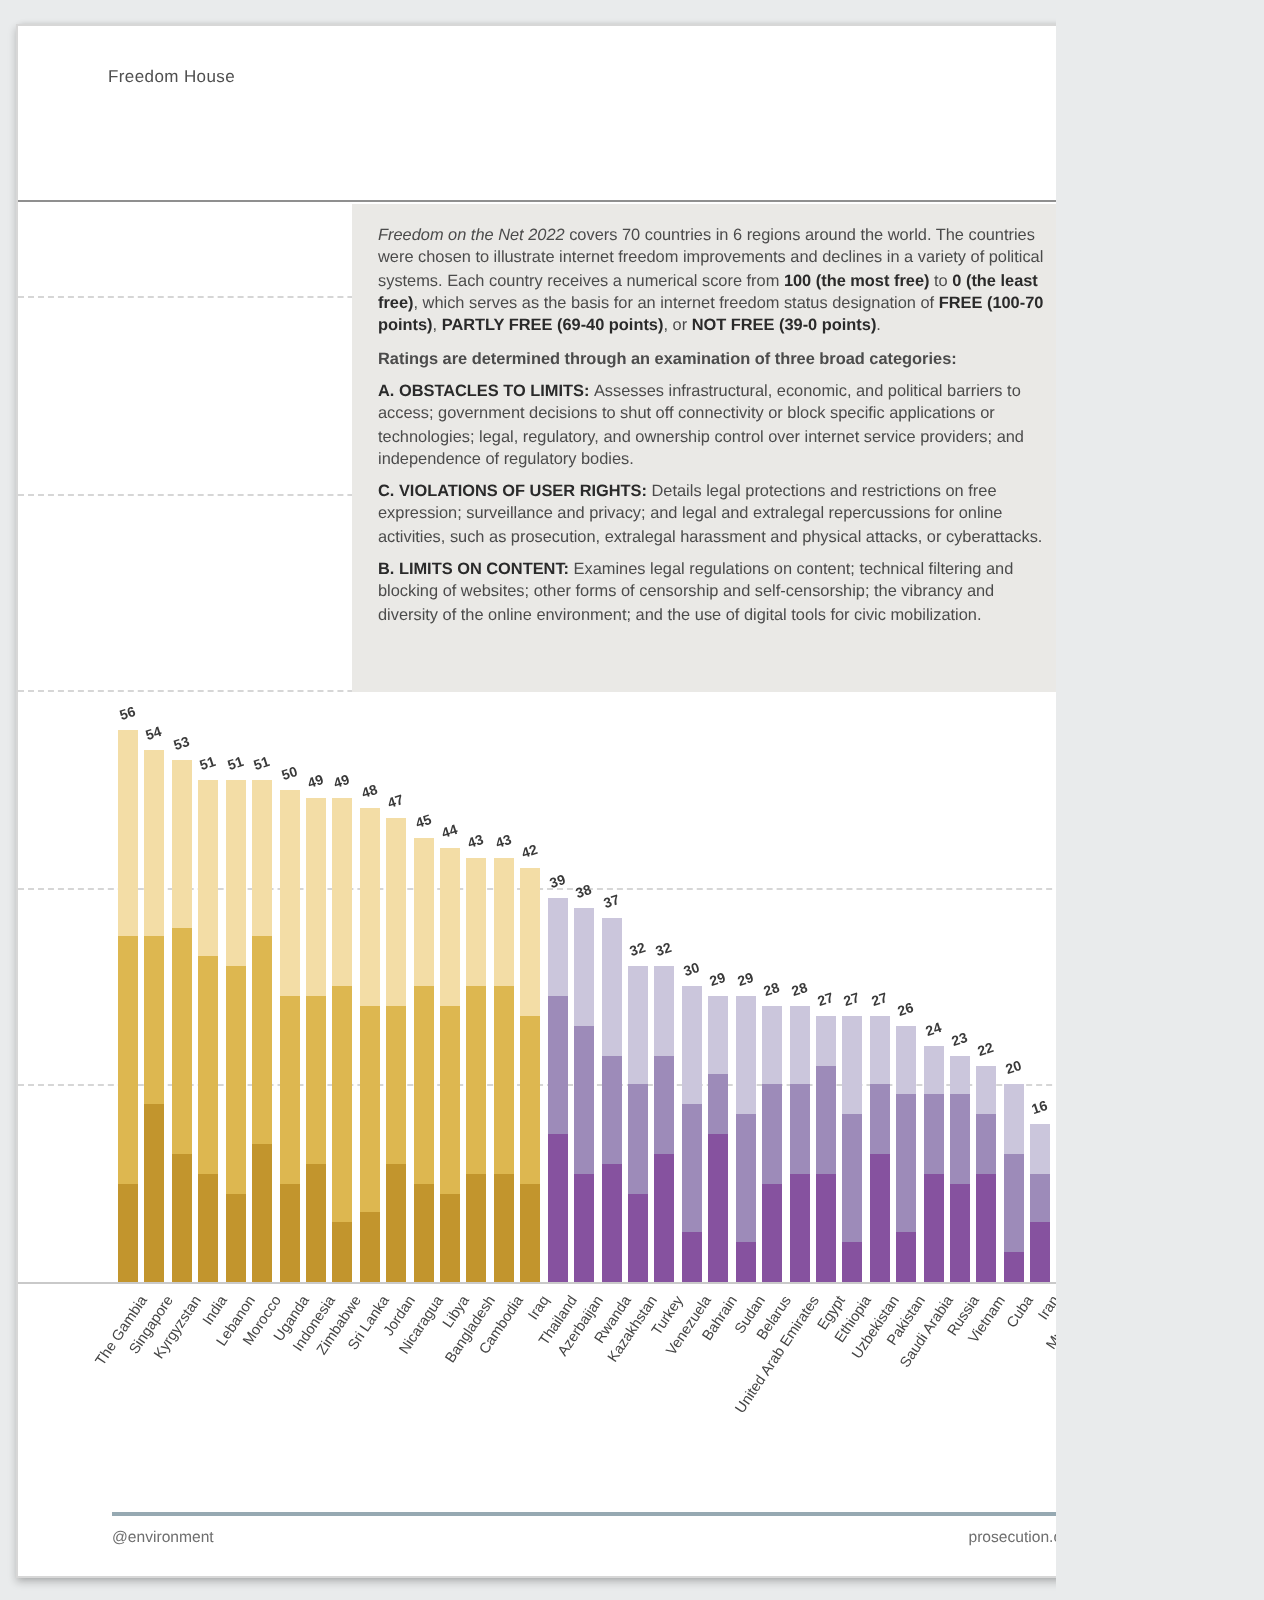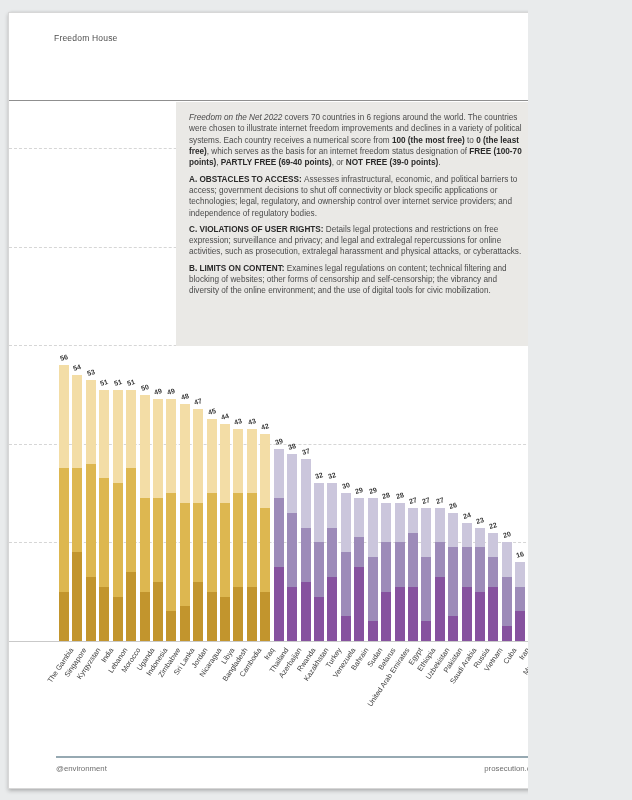--- a/index.html
+++ b/index.html
@@ -320,22 +320,23 @@
           <div style="height: 14.79px; background: rgb(203, 198, 220);"></div>
           <div style="height: 4.93px; background: rgb(157, 139, 185);"></div>
           <div style="height: 29.58px; background: rgb(134, 82, 159);"></div>
         </div>
         <div class="val-label" style="left: 528.12px; top: 567.7px;">10</div>
         <div class="x-label" style="left: 412.12px; top: 633px;">China</div>
       </div>
 
     <div class="infobox">
       <p id="intro"><span class="i">Freedom on the Net 2022</span><span> covers 70 countries in 6 regions around the world. The countries were chosen to illustrate internet freedom improvements and declines in a variety of political systems. Each country receives a numerical score from </span><span class="b">100 (the most free)</span><span> to </span><span class="b">0 (the least free)</span><span>, which serves as the basis for an internet freedom status designation of </span><span class="b">FREE (100-70 points)</span><span>, </span><span class="b">PARTLY FREE (69-40 points)</span><span>, or </span><span class="b">NOT FREE (39-0 points)</span><span>.</span></p>
+      <p class="teal">Ratings are determined through an examination of three broad categories:</p>
       <div id="categories">
-          <p><span class="b">A. OBSTACLES TO ACCESS: </span>Assesses infrastructural, economic, and political barriers to access; government decisions to shut off connectivity or block specific applications or technologies; legal, regulatory, and ownership control over internet service providers; and independence of regulatory bodies.</p>
+          <p><span class="b">A. OBSTACLES TO LIMITS: </span>Assesses infrastructural, economic, and political barriers to access; government decisions to shut off connectivity or block specific applications or technologies; legal, regulatory, and ownership control over internet service providers; and independence of regulatory bodies.</p>
           <p><span class="b">C. VIOLATIONS OF USER RIGHTS: </span>Details legal protections and restrictions on free expression; surveillance and privacy; and legal and extralegal repercussions for online activities, such as prosecution, extralegal harassment and physical attacks, or cyberattacks.</p>
           <p><span class="b">B. LIMITS ON CONTENT: </span>Examines legal regulations on content; technical filtering and blocking of websites; other forms of censorship and self-censorship; the vibrancy and diversity of the online environment; and the use of digital tools for civic mobilization.</p>
         </div>
     </div>
 
     <div class="footer-rule"></div>
     <div class="footer-left">@environment</div>
     <div class="footer-right">prosecution.org</div>
     <div class="page-num">29</div>
 

